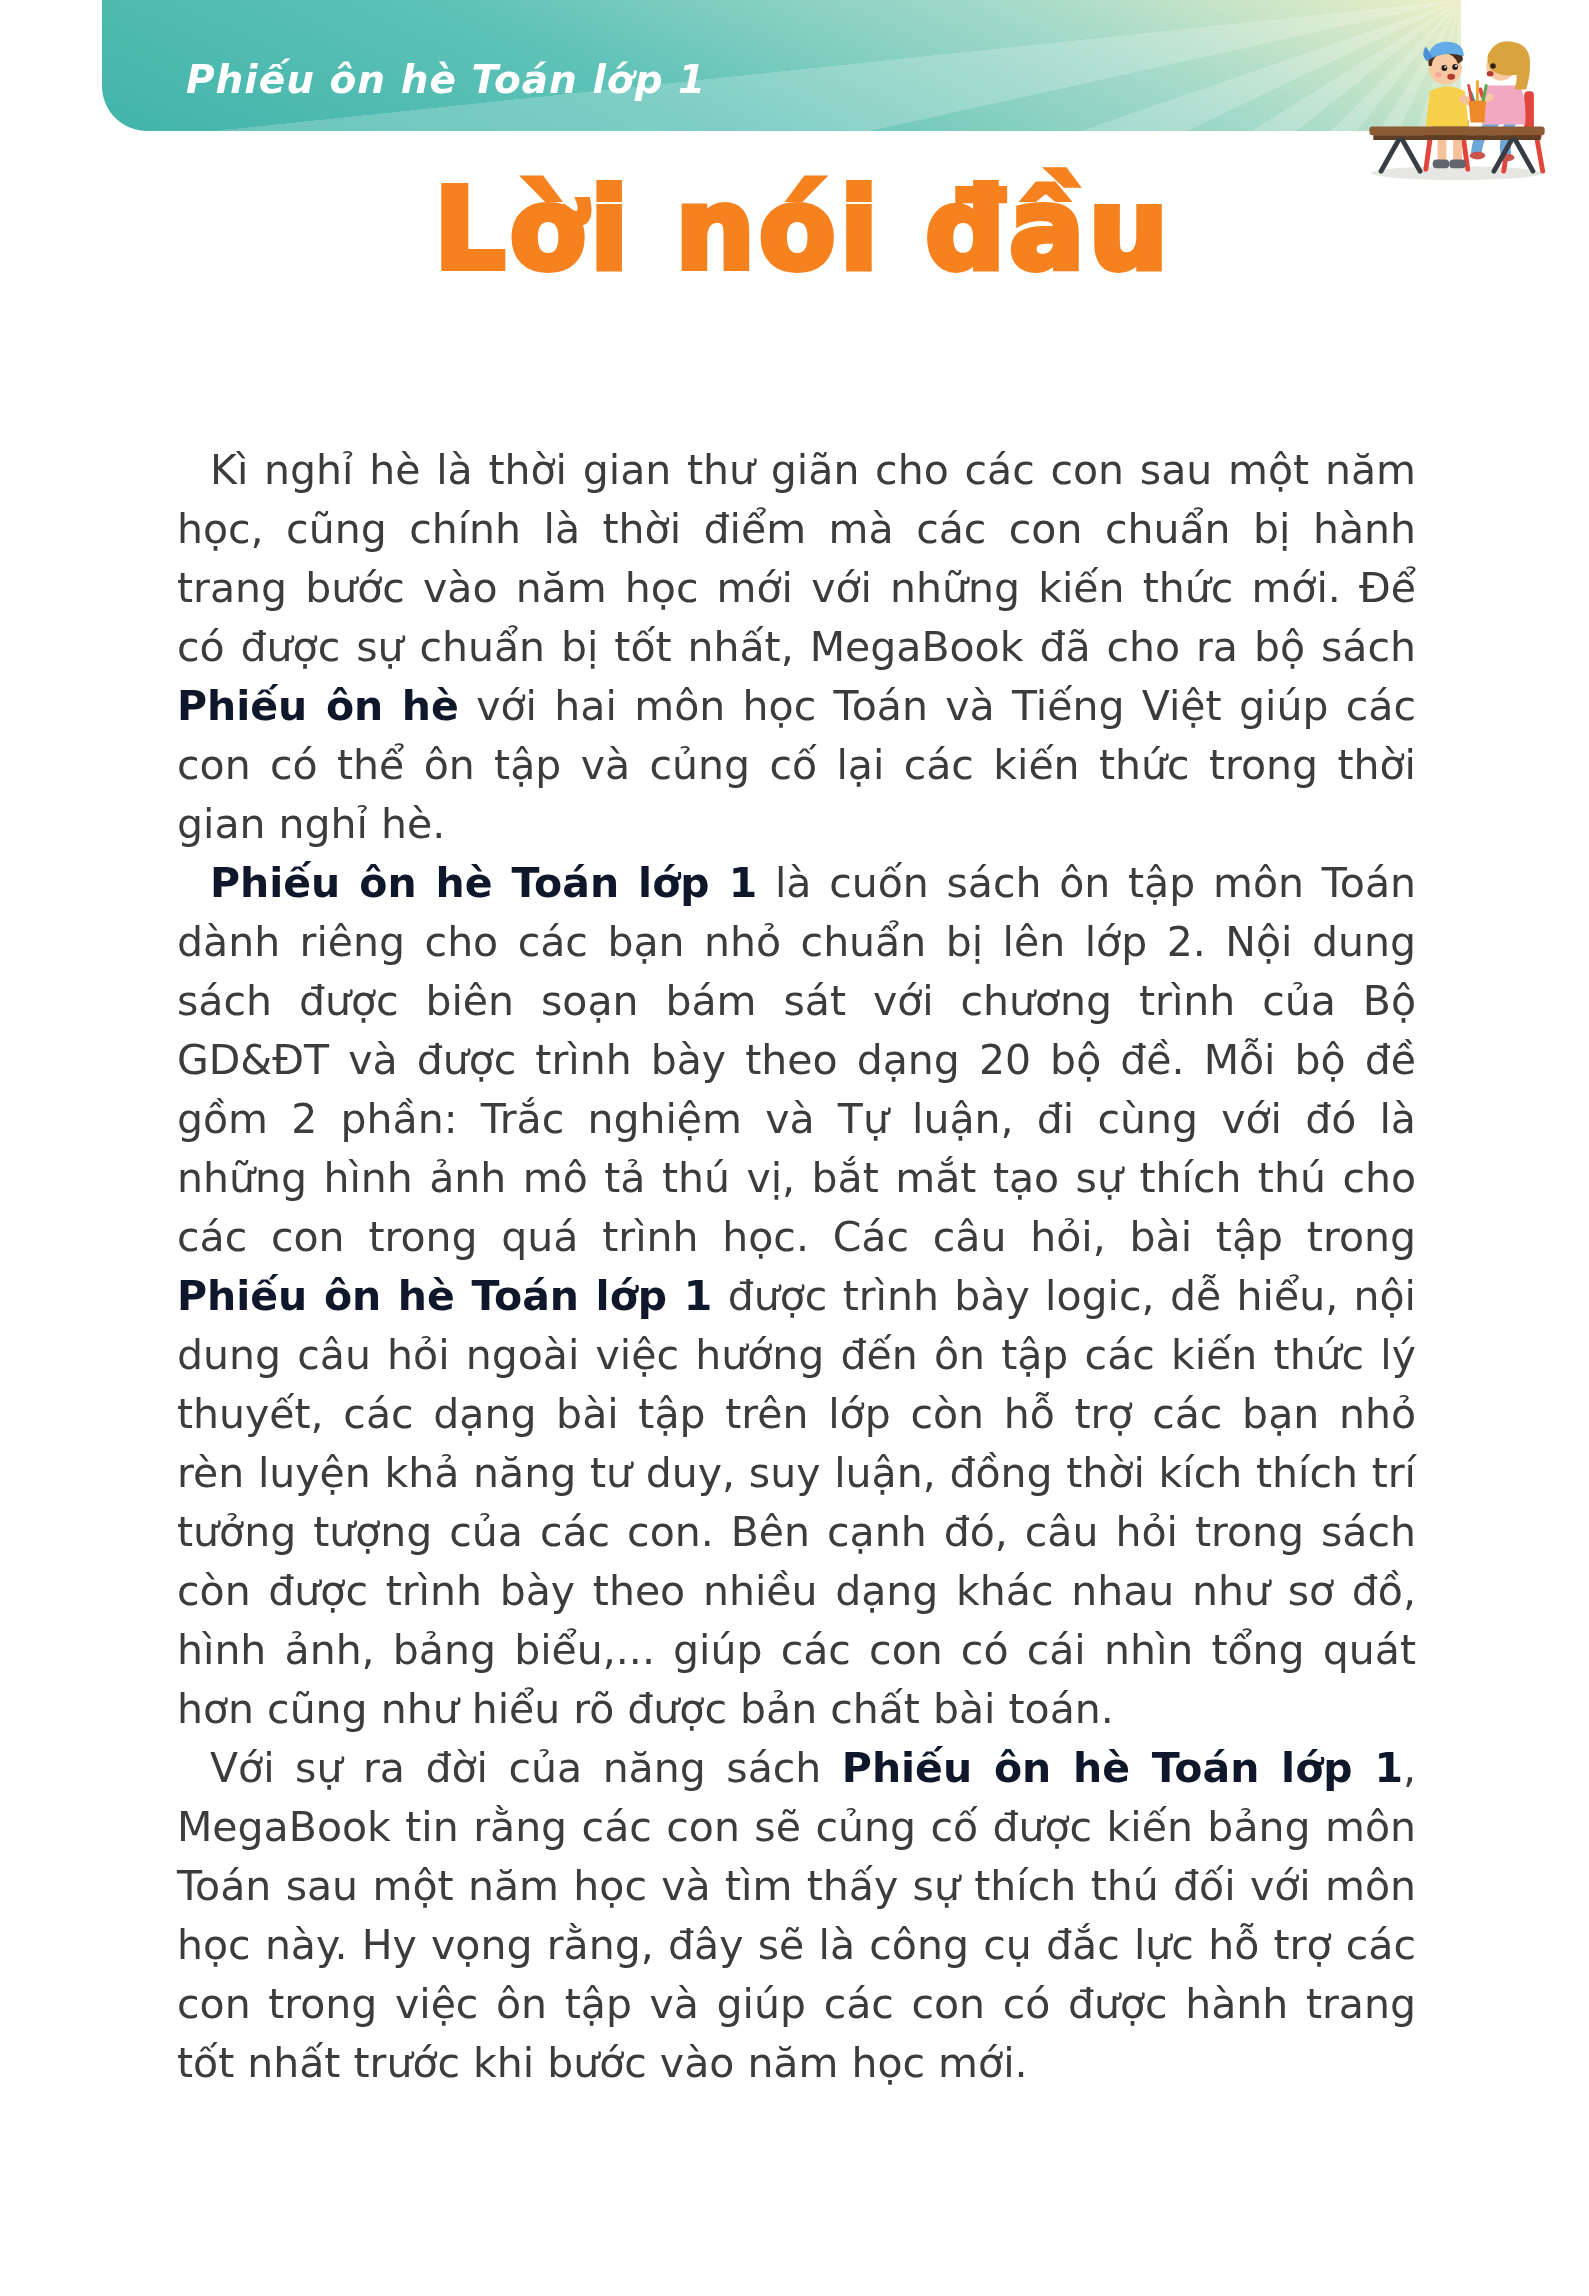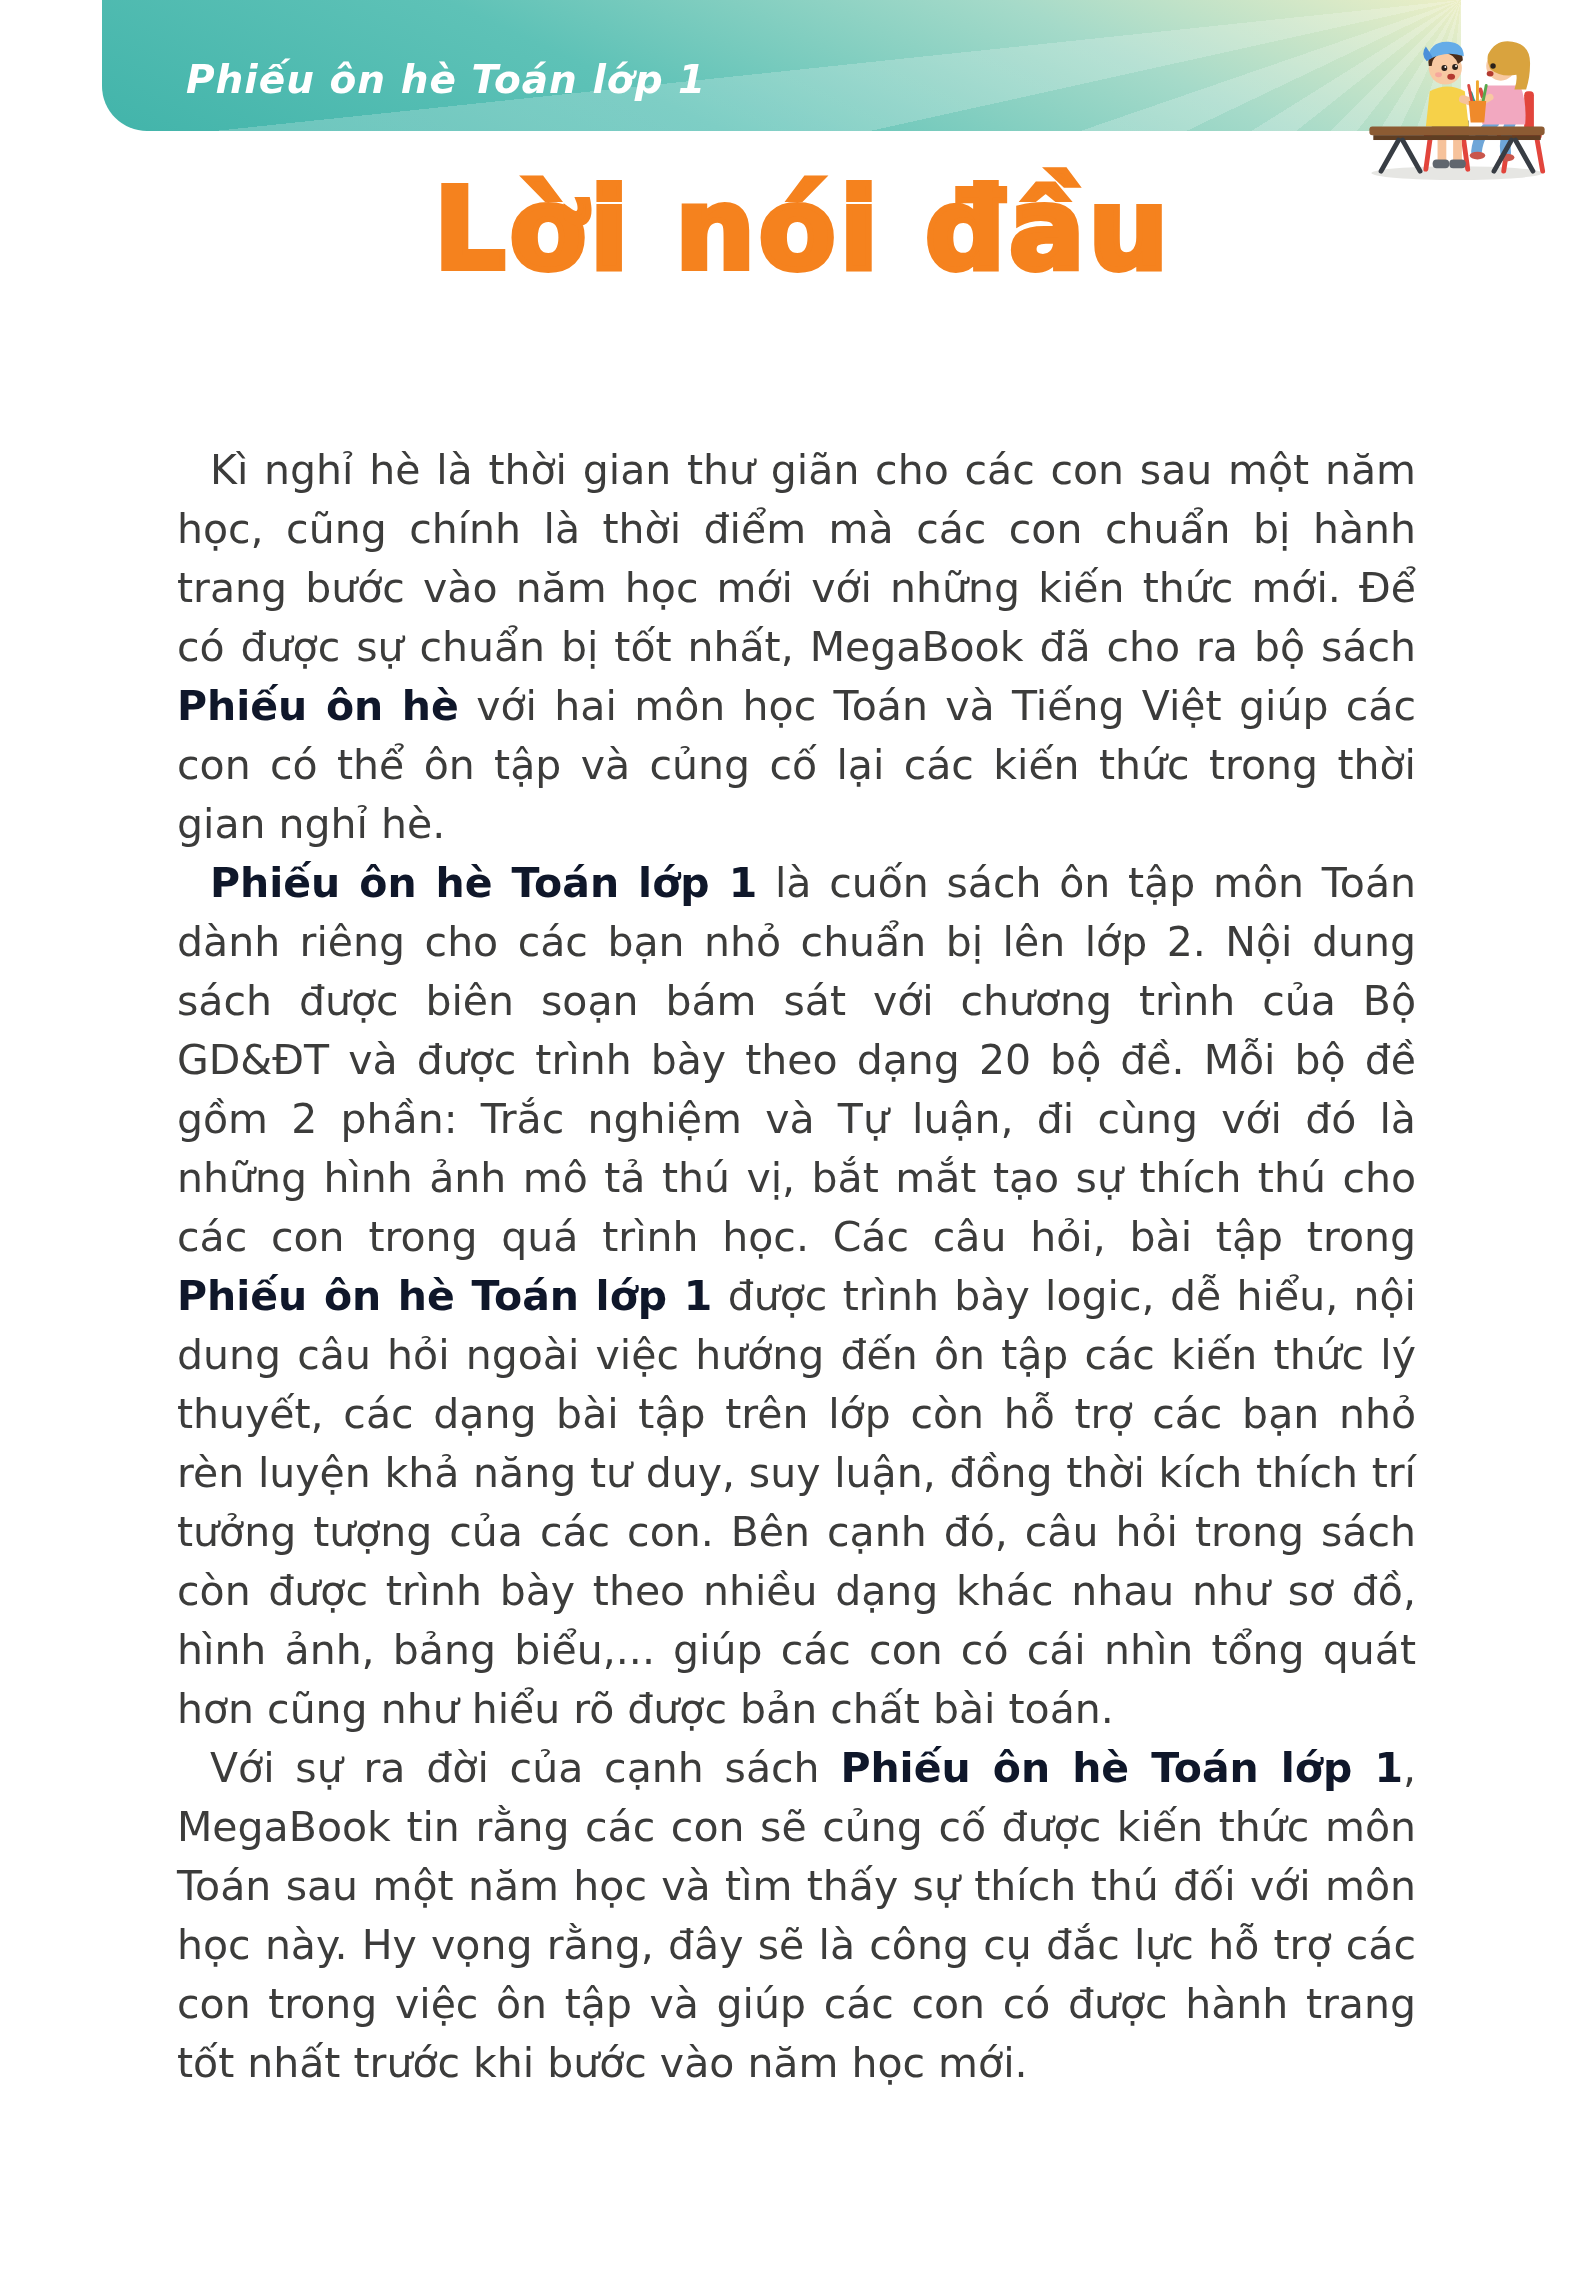--- a/index.html
+++ b/index.html
@@ -122,21 +122,21 @@
     <line x1="138" y1="82" x2="142" y2="62" stroke="#58A84C" stroke-width="3" stroke-linecap="round"></line>
     <path d="M124,78 h18 l-2,22 h-14 z" fill="#EF8A2B"></path>
   </svg>
 
   <h1 class="page-title">Lời nói đầu</h1>
 
   <div class="body-text">
     <div id="paragraph-list">
         <p><span>Kì nghỉ hè là thời gian thư giãn cho các con sau một năm học, cũng chính là thời điểm mà các con chuẩn bị hành trang bước vào năm học mới với những kiến thức mới. Để có được sự chuẩn bị tốt nhất, MegaBook đã cho ra bộ sách </span><span class="hl">Phiếu ôn hè</span><span> với hai môn học Toán và Tiếng Việt giúp các con có thể ôn tập và củng cố lại các kiến thức trong thời gian nghỉ hè.</span></p>
         <p><span class="hl">Phiếu ôn hè Toán lớp 1</span><span> là cuốn sách ôn tập môn Toán dành riêng cho các bạn nhỏ chuẩn bị lên lớp 2. Nội dung sách được biên soạn bám sát với chương trình của Bộ GD&amp;ĐT và được trình bày theo dạng 20 bộ đề. Mỗi bộ đề gồm 2 phần: Trắc nghiệm và Tự luận, đi cùng với đó là những hình ảnh mô tả thú vị, bắt mắt tạo sự thích thú cho các con trong quá trình học. Các câu hỏi, bài tập trong </span><span class="hl">Phiếu ôn hè Toán lớp 1</span><span> được trình bày logic, dễ hiểu, nội dung câu hỏi ngoài việc hướng đến ôn tập các kiến thức lý thuyết, các dạng bài tập trên lớp còn hỗ trợ các bạn nhỏ rèn luyện khả năng tư duy, suy luận, đồng thời kích thích trí tưởng tượng của các con. Bên cạnh đó, câu hỏi trong sách còn được trình bày theo nhiều dạng khác nhau như sơ đồ, hình ảnh, bảng biểu,... giúp các con có cái nhìn tổng quát hơn cũng như hiểu rõ được bản chất bài toán.</span></p>
-        <p><span>Với sự ra đời của cạnh sách </span><span class="hl">Phiếu ôn hè Toán lớp 1</span><span>, MegaBook tin rằng các con sẽ củng cố được kiến thức môn Toán sau một năm học và tìm thấy sự thích thú đối với môn học này. Hy vọng rằng, đây sẽ là công cụ đắc lực hỗ trợ các con trong việc ôn tập và giúp các con có được hành trang tốt nhất trước khi bước vào năm học mới.</span></p>
+        <p><span>Với sự ra đời của năng sách </span><span class="hl">Phiếu ôn hè Toán lớp 1</span><span>, MegaBook tin rằng các con sẽ củng cố được kiến bảng môn Toán sau một năm học và tìm thấy sự thích thú đối với môn học này. Hy vọng rằng, đây sẽ là công cụ đắc lực hỗ trợ các con trong việc ôn tập và giúp các con có được hành trang tốt nhất trước khi bước vào năm học mới.</span></p>
       </div>
   </div>
 
   <svg class="hill" viewBox="0 0 1630 200" preserveAspectRatio="none">
     <path d="M0,100 C150,96 220,117 340,117 C480,117 640,108 800,101
              C920,96 1020,90 1140,92 C1240,94 1270,112 1340,113
              C1400,114 1430,108 1465,107 L1520,107 C1560,108 1600,114 1630,115
              L1630,200 L0,200 Z" fill="#DFEAC8"></path>
     <circle cx="1488" cy="96" r="31" fill="#ffffff"></circle>
     <g fill="#ffffff">

